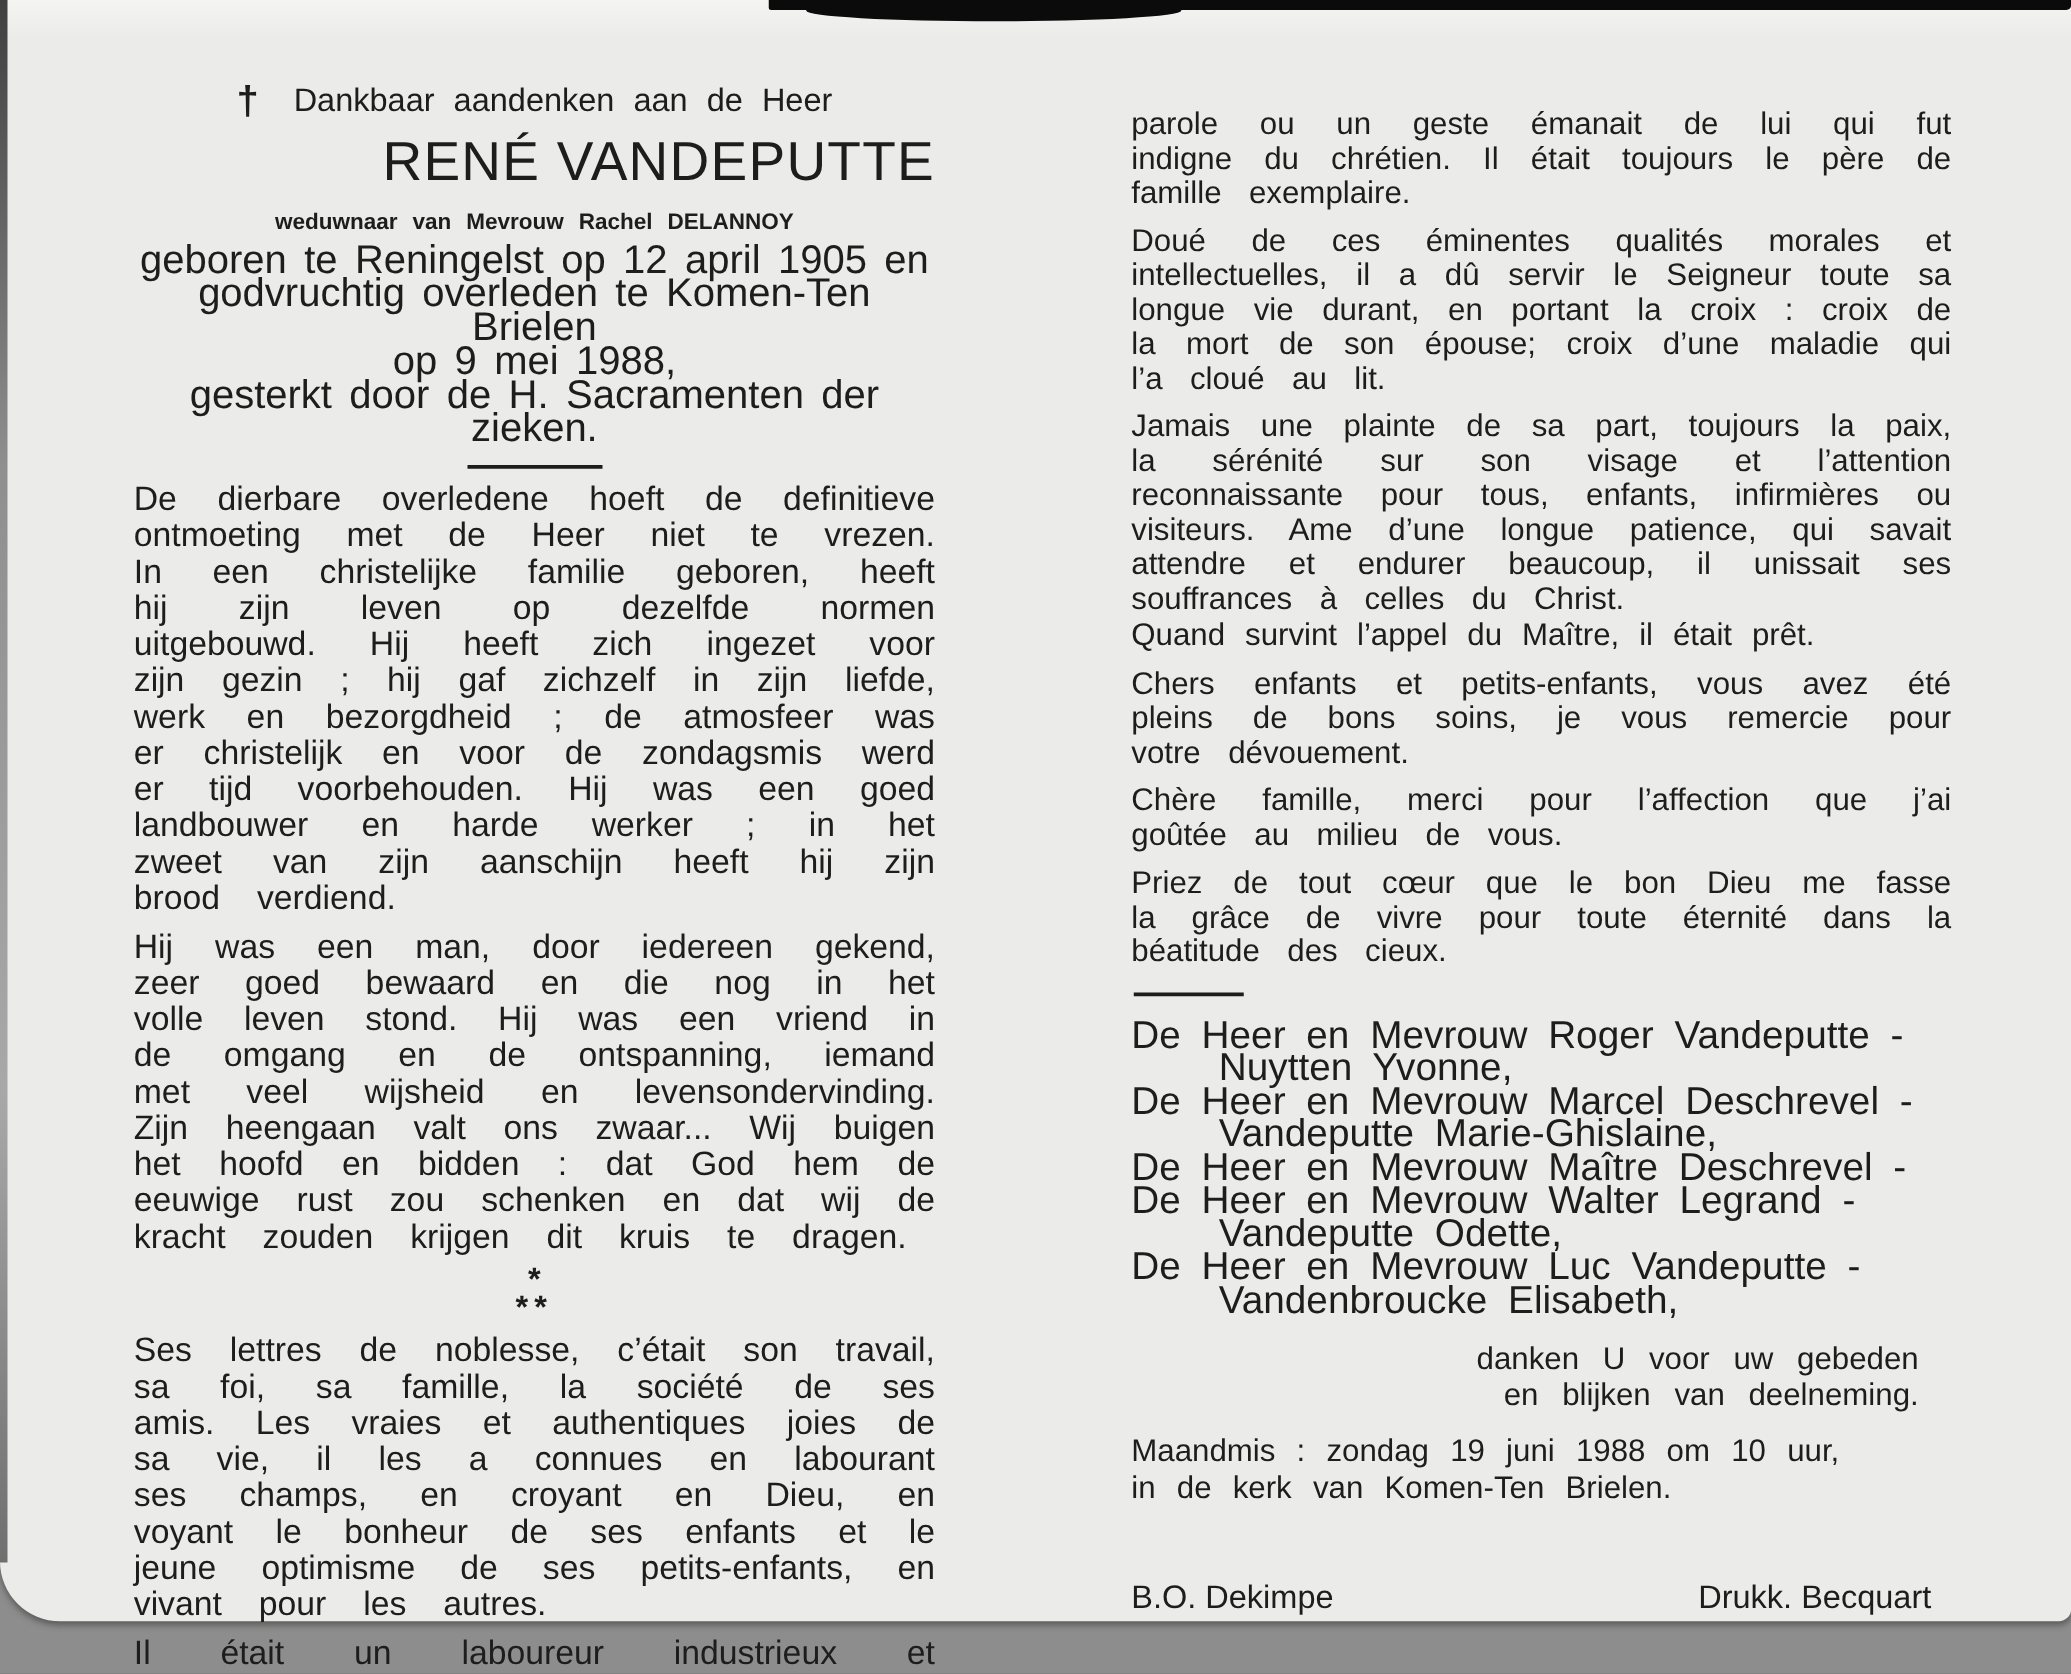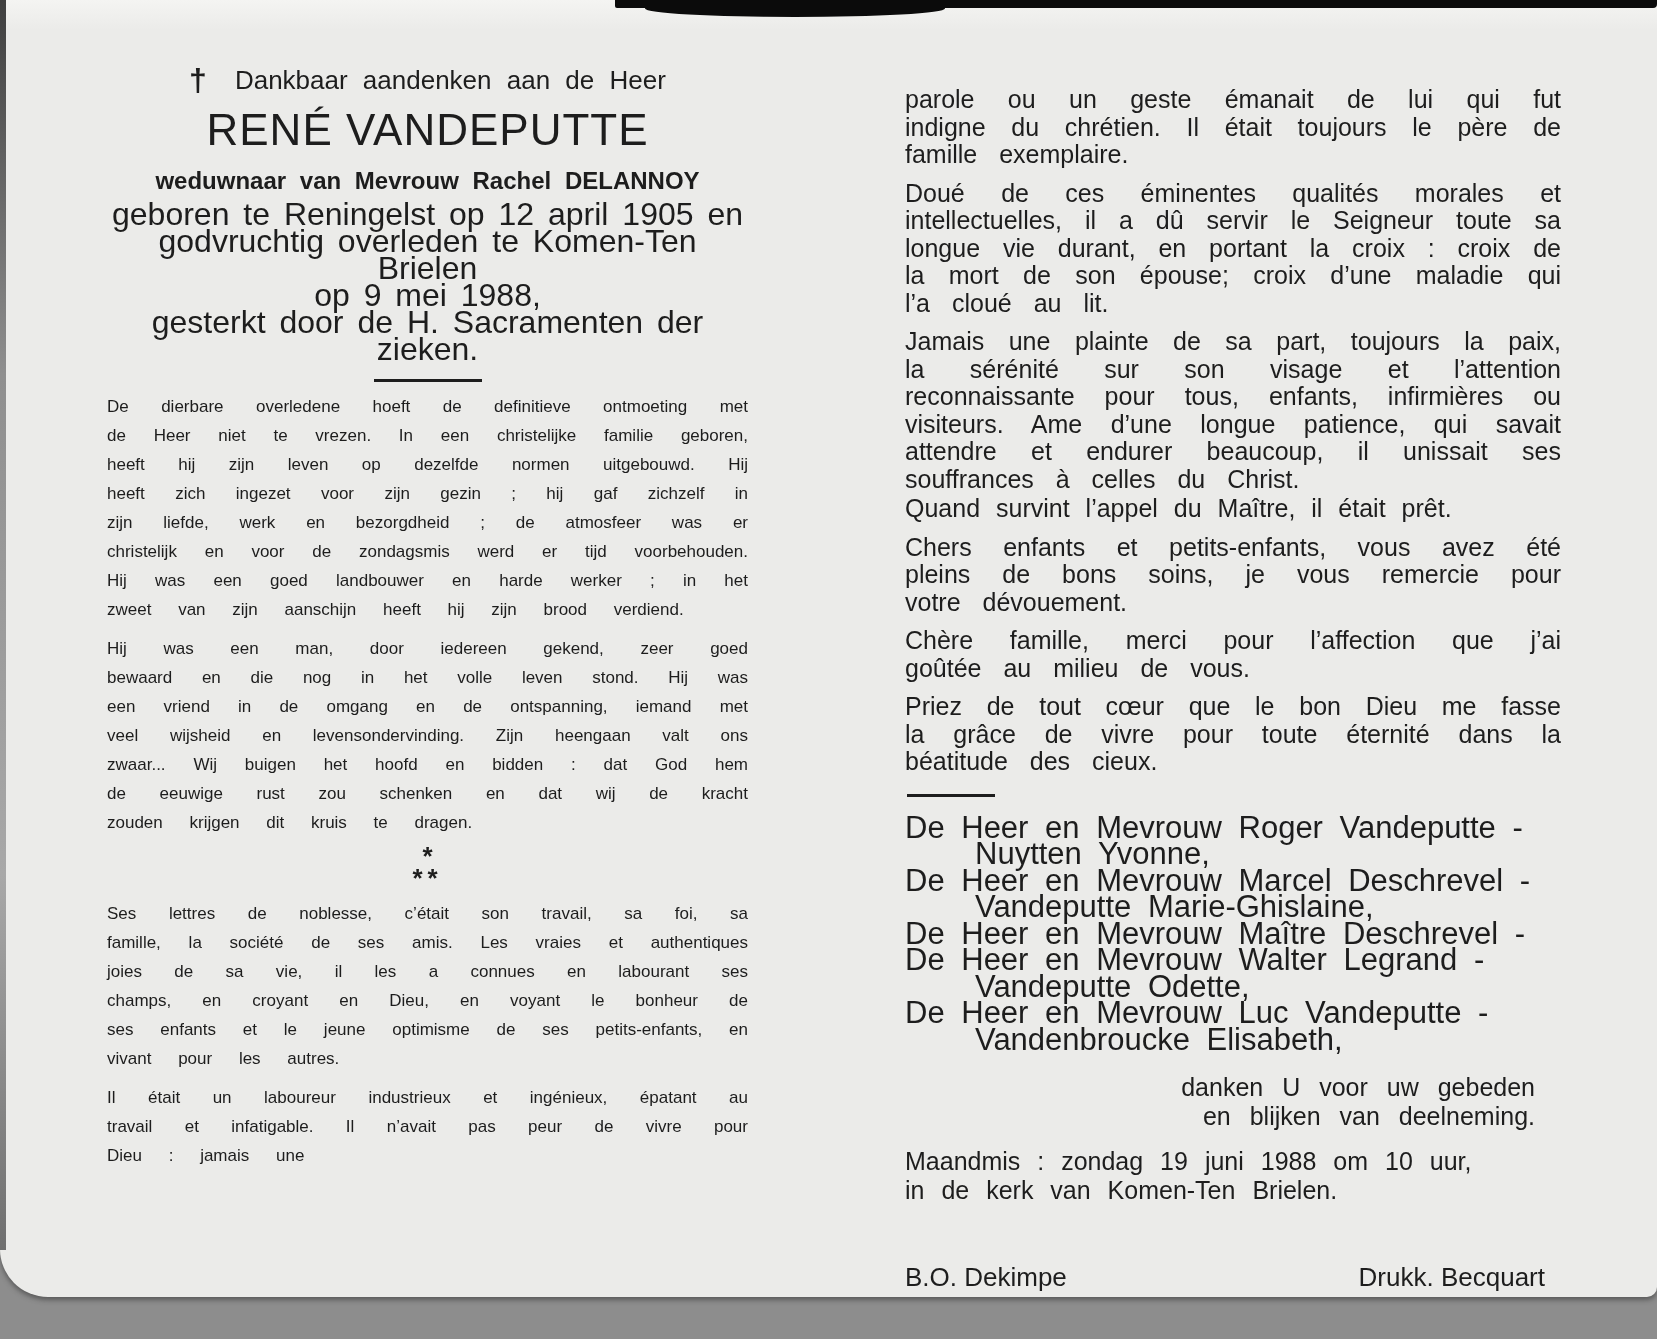--- a/index.html
+++ b/index.html
@@ -40,32 +40,32 @@
   }
 
   
   .page-left { position: absolute; left: 107px; top: 60px; width: 641px; }
   .hdr-dedication {
     display: flex; justify-content: center; align-items: baseline; gap: 28px;
     font-size: 26px; word-spacing: 8px; white-space: nowrap;
   }
   .hdr-cross { font-size: 32px; font-weight: 700; position: relative; top: 2px; }
   .hdr-name {
-    text-align: center; font-size: 44px; letter-spacing: 1px; margin-top: 8px;
+    text-align: right; font-size: 44px; letter-spacing: 1px; margin-top: 8px;
     white-space: nowrap;
   }
   .hdr-relation {
-    text-align: center; font-size: 24px; font-weight: 700; word-spacing: 7px;
+    text-align: center; font-size: 18px; font-weight: 700; word-spacing: 7px;
     margin-top: 12px; white-space: nowrap;
   }
   .hdr-life { margin-top: 6px; text-align: center; font-size: 32px; line-height: 27px; word-spacing: 5px; }
   .divider-center { width: 108px; height: 3px; background: #1d1d1d; margin: 16px auto 0; }
 
   .para {
-    font-size: 17px; line-height: 29px; text-align: justify; text-align-last: left;
+    font-size: 27px; line-height: 29px; text-align: justify; text-align-last: left;
     word-spacing: 22px; margin: 10px 0 0;
   }
   .ornament { text-align: center; font-size: 26px; font-weight: 700; line-height: 22px; margin-top: 8px; }
   .ornament .row2 { letter-spacing: 5px; }
 
   
   .page-right { position: absolute; left: 905px; top: 86px; width: 656px; }
   .page-right .para { font-size: 25px; line-height: 27.5px; word-spacing: 15px; margin: 11px 0 0; }
   .page-right .para:first-child { margin-top: 0; }
   .para.tight { margin-top: 2px; word-spacing: 9px; white-space: nowrap; text-align: left; }

